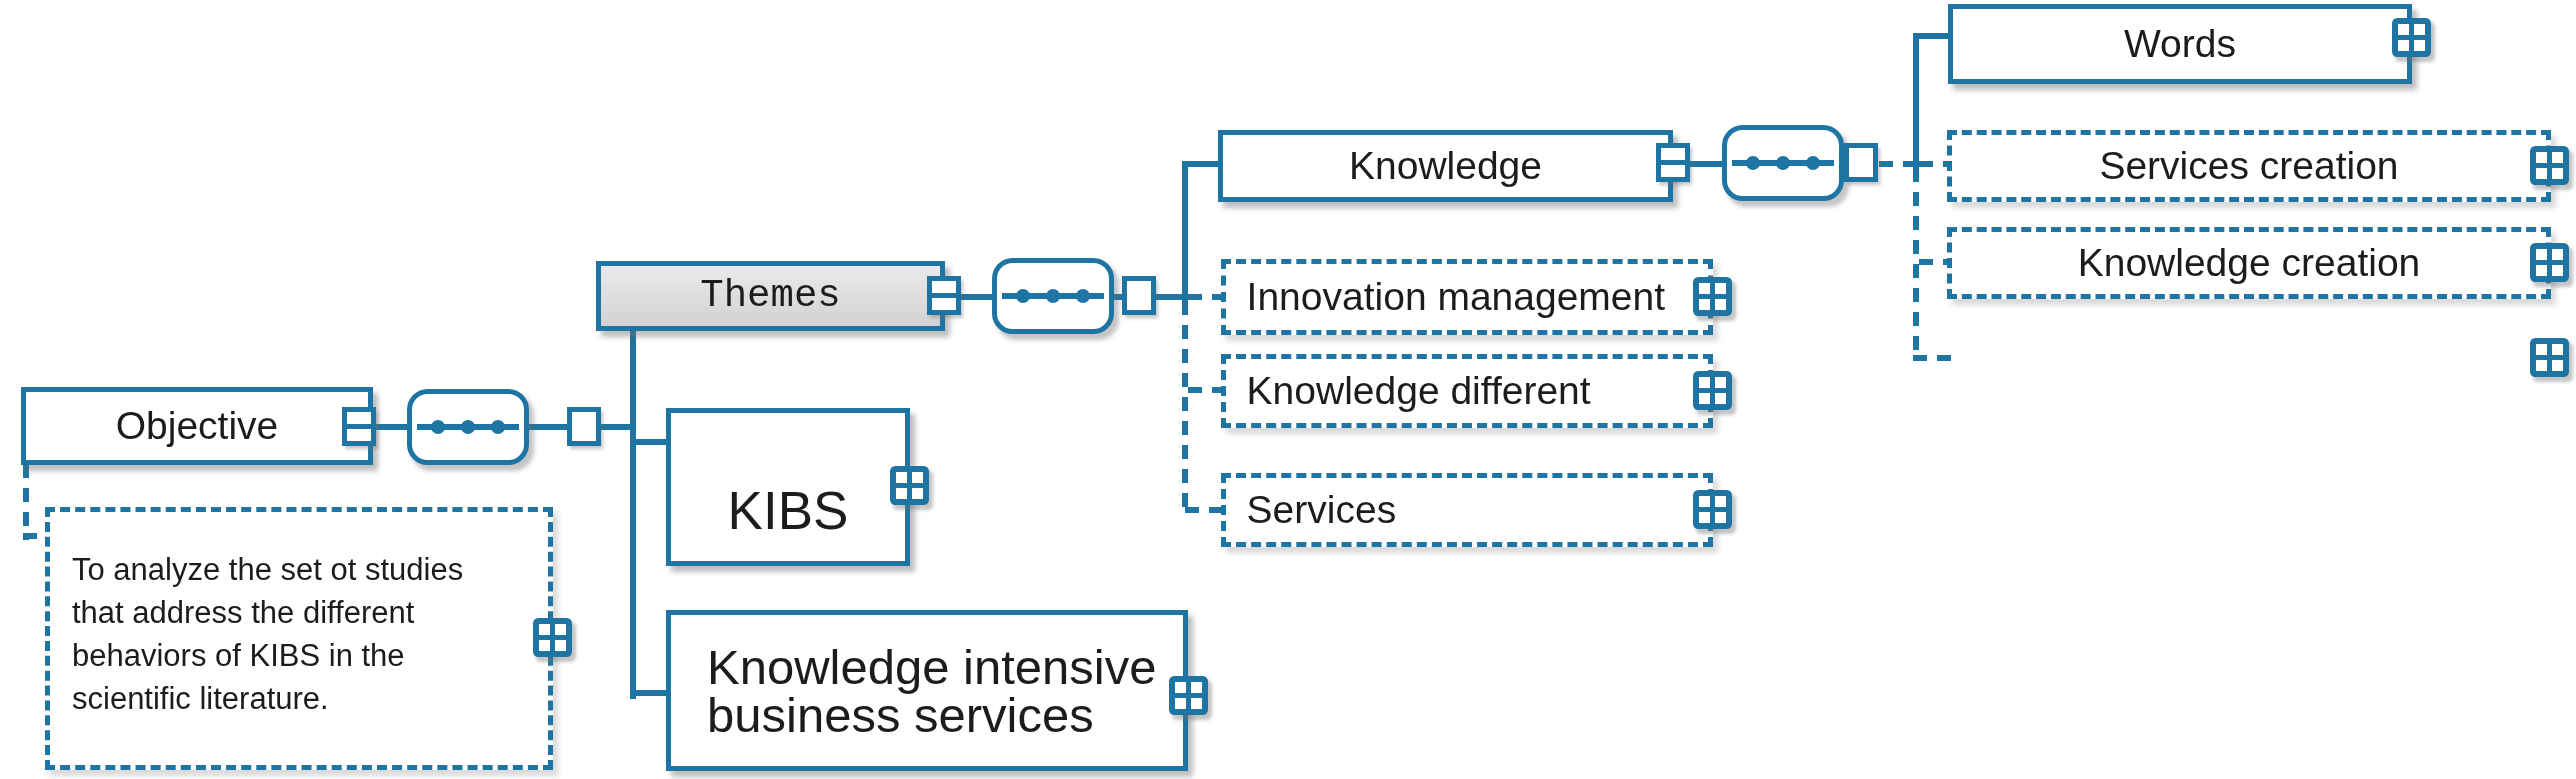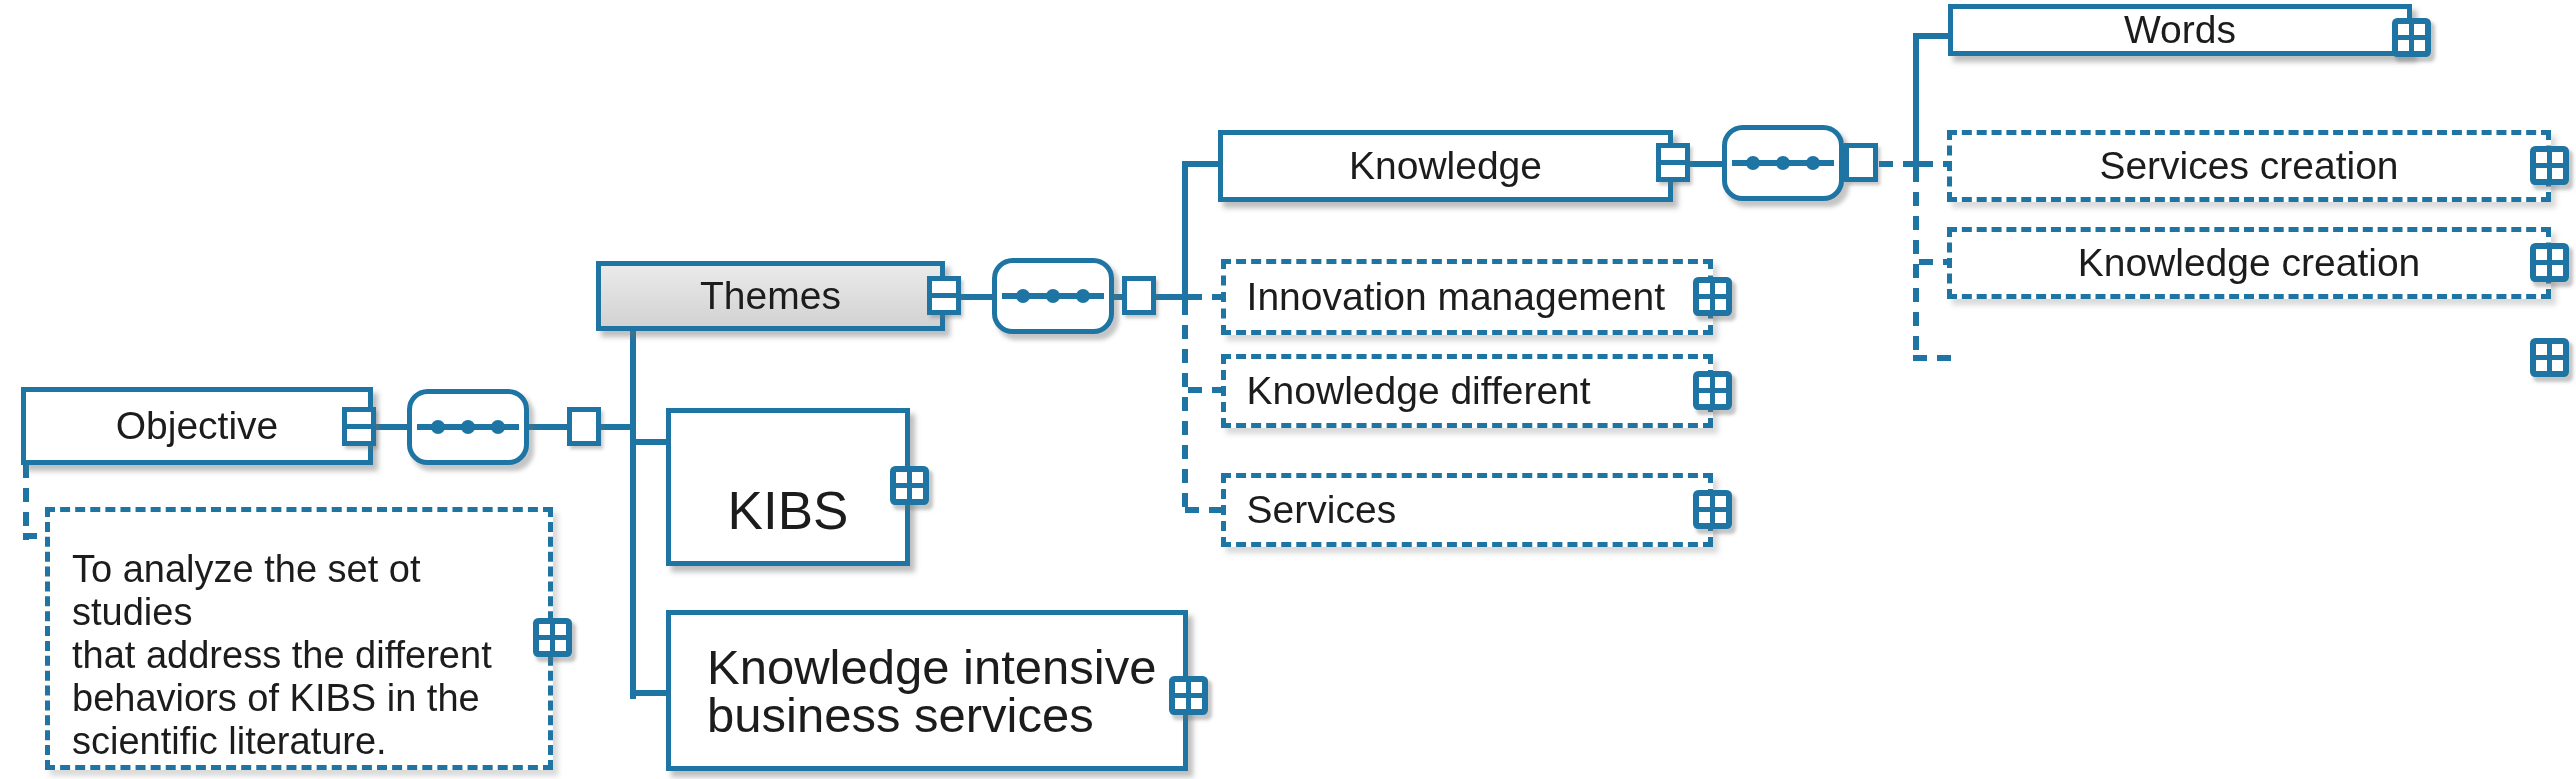--- a/index.html
+++ b/index.html
@@ -19,27 +19,27 @@
       background:repeating-linear-gradient(90deg,var(--blue) 0 13.7px,transparent 13.7px 24px);}
   .vd{position:absolute;width:6px;z-index:0;
       background:repeating-linear-gradient(180deg,var(--blue) 0 13.7px,transparent 13.7px 24px);}
   
   .node{
     position:absolute;box-sizing:border-box;background:#fff;
     border:5.2px solid var(--blue);display:flex;align-items:center;justify-content:center;
     box-shadow:5.2px 6px 5.2px rgba(110,110,110,.45);z-index:1;
   }
   .node.dashed{border-style:dashed;box-shadow:5.2px 6px 5.2px rgba(140,140,140,.32);}
-  .node.gray{background:linear-gradient(#eaeaea,#d2d2d2);}
+  .node.gray{background:linear-gradient(#eaeaea,#d2d2d2);font-family:Liberation Mono, monospace;}
   .node.left{justify-content:flex-start;}
   .node.top{align-items:flex-start;}
   .lbl{font-size:39px;line-height:1.1;white-space:nowrap;}
   .lbl.big{font-size:53px;margin-top:48px;}
   .multiline{white-space:pre-line;font-size:49px;line-height:48px;}
-  .notetext{white-space:pre-line;font-size:38px;line-height:43px;}
+  .notetext{white-space:pre-line;font-size:31px;line-height:43px;}
   
   .ell{
     position:absolute;width:122px;height:76px;box-sizing:border-box;background:#fff;
     border:5.2px solid var(--blue);border-radius:20.6px;display:flex;align-items:center;
     justify-content:center;gap:15.5px;z-index:2;box-shadow:4.3px 5.2px 4.3px rgba(110,110,110,.4);
   }
   .ell .tl{position:absolute;left:5.2px;right:5.2px;top:50%;height:5.2px;margin-top:-2.6px;background:var(--blue);}
   .ell b{width:14.6px;height:14.6px;border-radius:50%;background:var(--blue);z-index:1;}
   
   .sq,.ssq{
@@ -125,21 +125,21 @@
   </div>
 
   <div class="node dashed left" style="left:1221px;top:354px;width:492px;height:74px;padding-left:20.6px">
     <span class="lbl">Knowledge different</span>
   </div>
 
   <div class="node dashed left" style="left:1221px;top:473px;width:492px;height:74px;padding-left:20.6px">
     <span class="lbl">Services</span>
   </div>
 
-  <div class="node" style="left:1948px;top:4.3px;width:464px;height:52px">
+  <div class="node" style="left:1948px;top:4.3px;width:464px;height:80px">
     <span class="lbl">Words</span>
   </div>
 
   <div class="node dashed" style="left:1947px;top:130px;width:604px;height:72px">
     <span class="lbl">Services creation</span>
   </div>
 
   <div class="node dashed" style="left:1947px;top:227px;width:604px;height:72px">
     <span class="lbl">Knowledge creation</span>
   </div>

